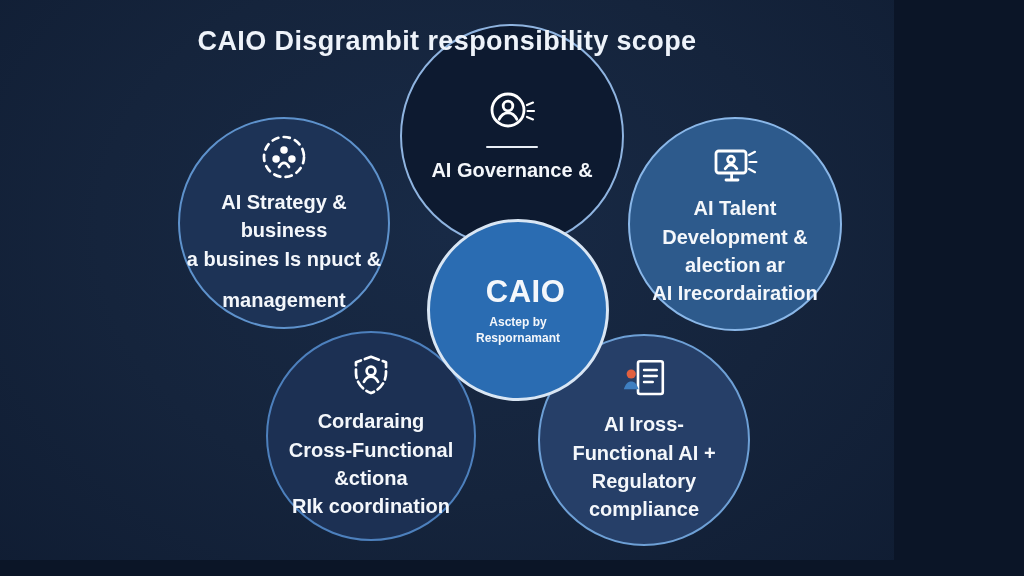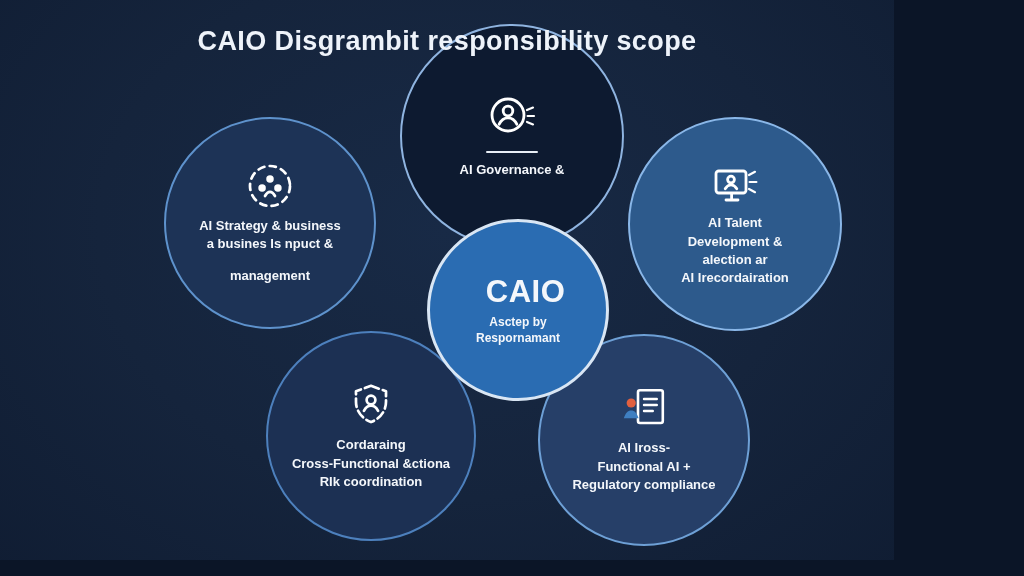--- a/index.html
+++ b/index.html
@@ -15,31 +15,31 @@
     margin:0;text-align:center;
     font-size:27px;font-weight:700;letter-spacing:.4px;
     color:#eef3fa;z-index:10;
   }
   .circle{
     position:absolute;border-radius:50%;
     display:flex;flex-direction:column;align-items:center;justify-content:center;
     text-align:center;color:#f4f7fb;
     box-sizing:border-box;
   }
-  .lines div{font-size:13px;font-weight:700;line-height:1.42;}
+  .lines div{font-size:20px;font-weight:700;line-height:1.42;}
   .icon{display:block;line-height:0;margin-bottom:6px;}
   .divider{display:block;width:52px;height:2px;background:#e8eef6;border-radius:1px;margin:4px 0 8px 0;}
 
   
   .node-governance{
     left:400px;top:24px;width:224px;height:224px;z-index:1;
     background:#0d1a30;border:2px solid #8fb4e0;
   }
   .node-strategy{
-    left:164px;top:117px;width:212px;height:212px;z-index:2;
+    left:178px;top:117px;width:212px;height:212px;z-index:2;
     background:#1d3356;border:2px solid #5e92cc;
   }
   .node-talent{
     left:628px;top:117px;width:214px;height:214px;z-index:2;
     background:#2d5a8c;border:2px solid #8ab7e8;
   }
   .node-coordination{
     left:266px;top:331px;width:210px;height:210px;z-index:2;
     background:#1c3053;border:2px solid #4d80bd;
   }

